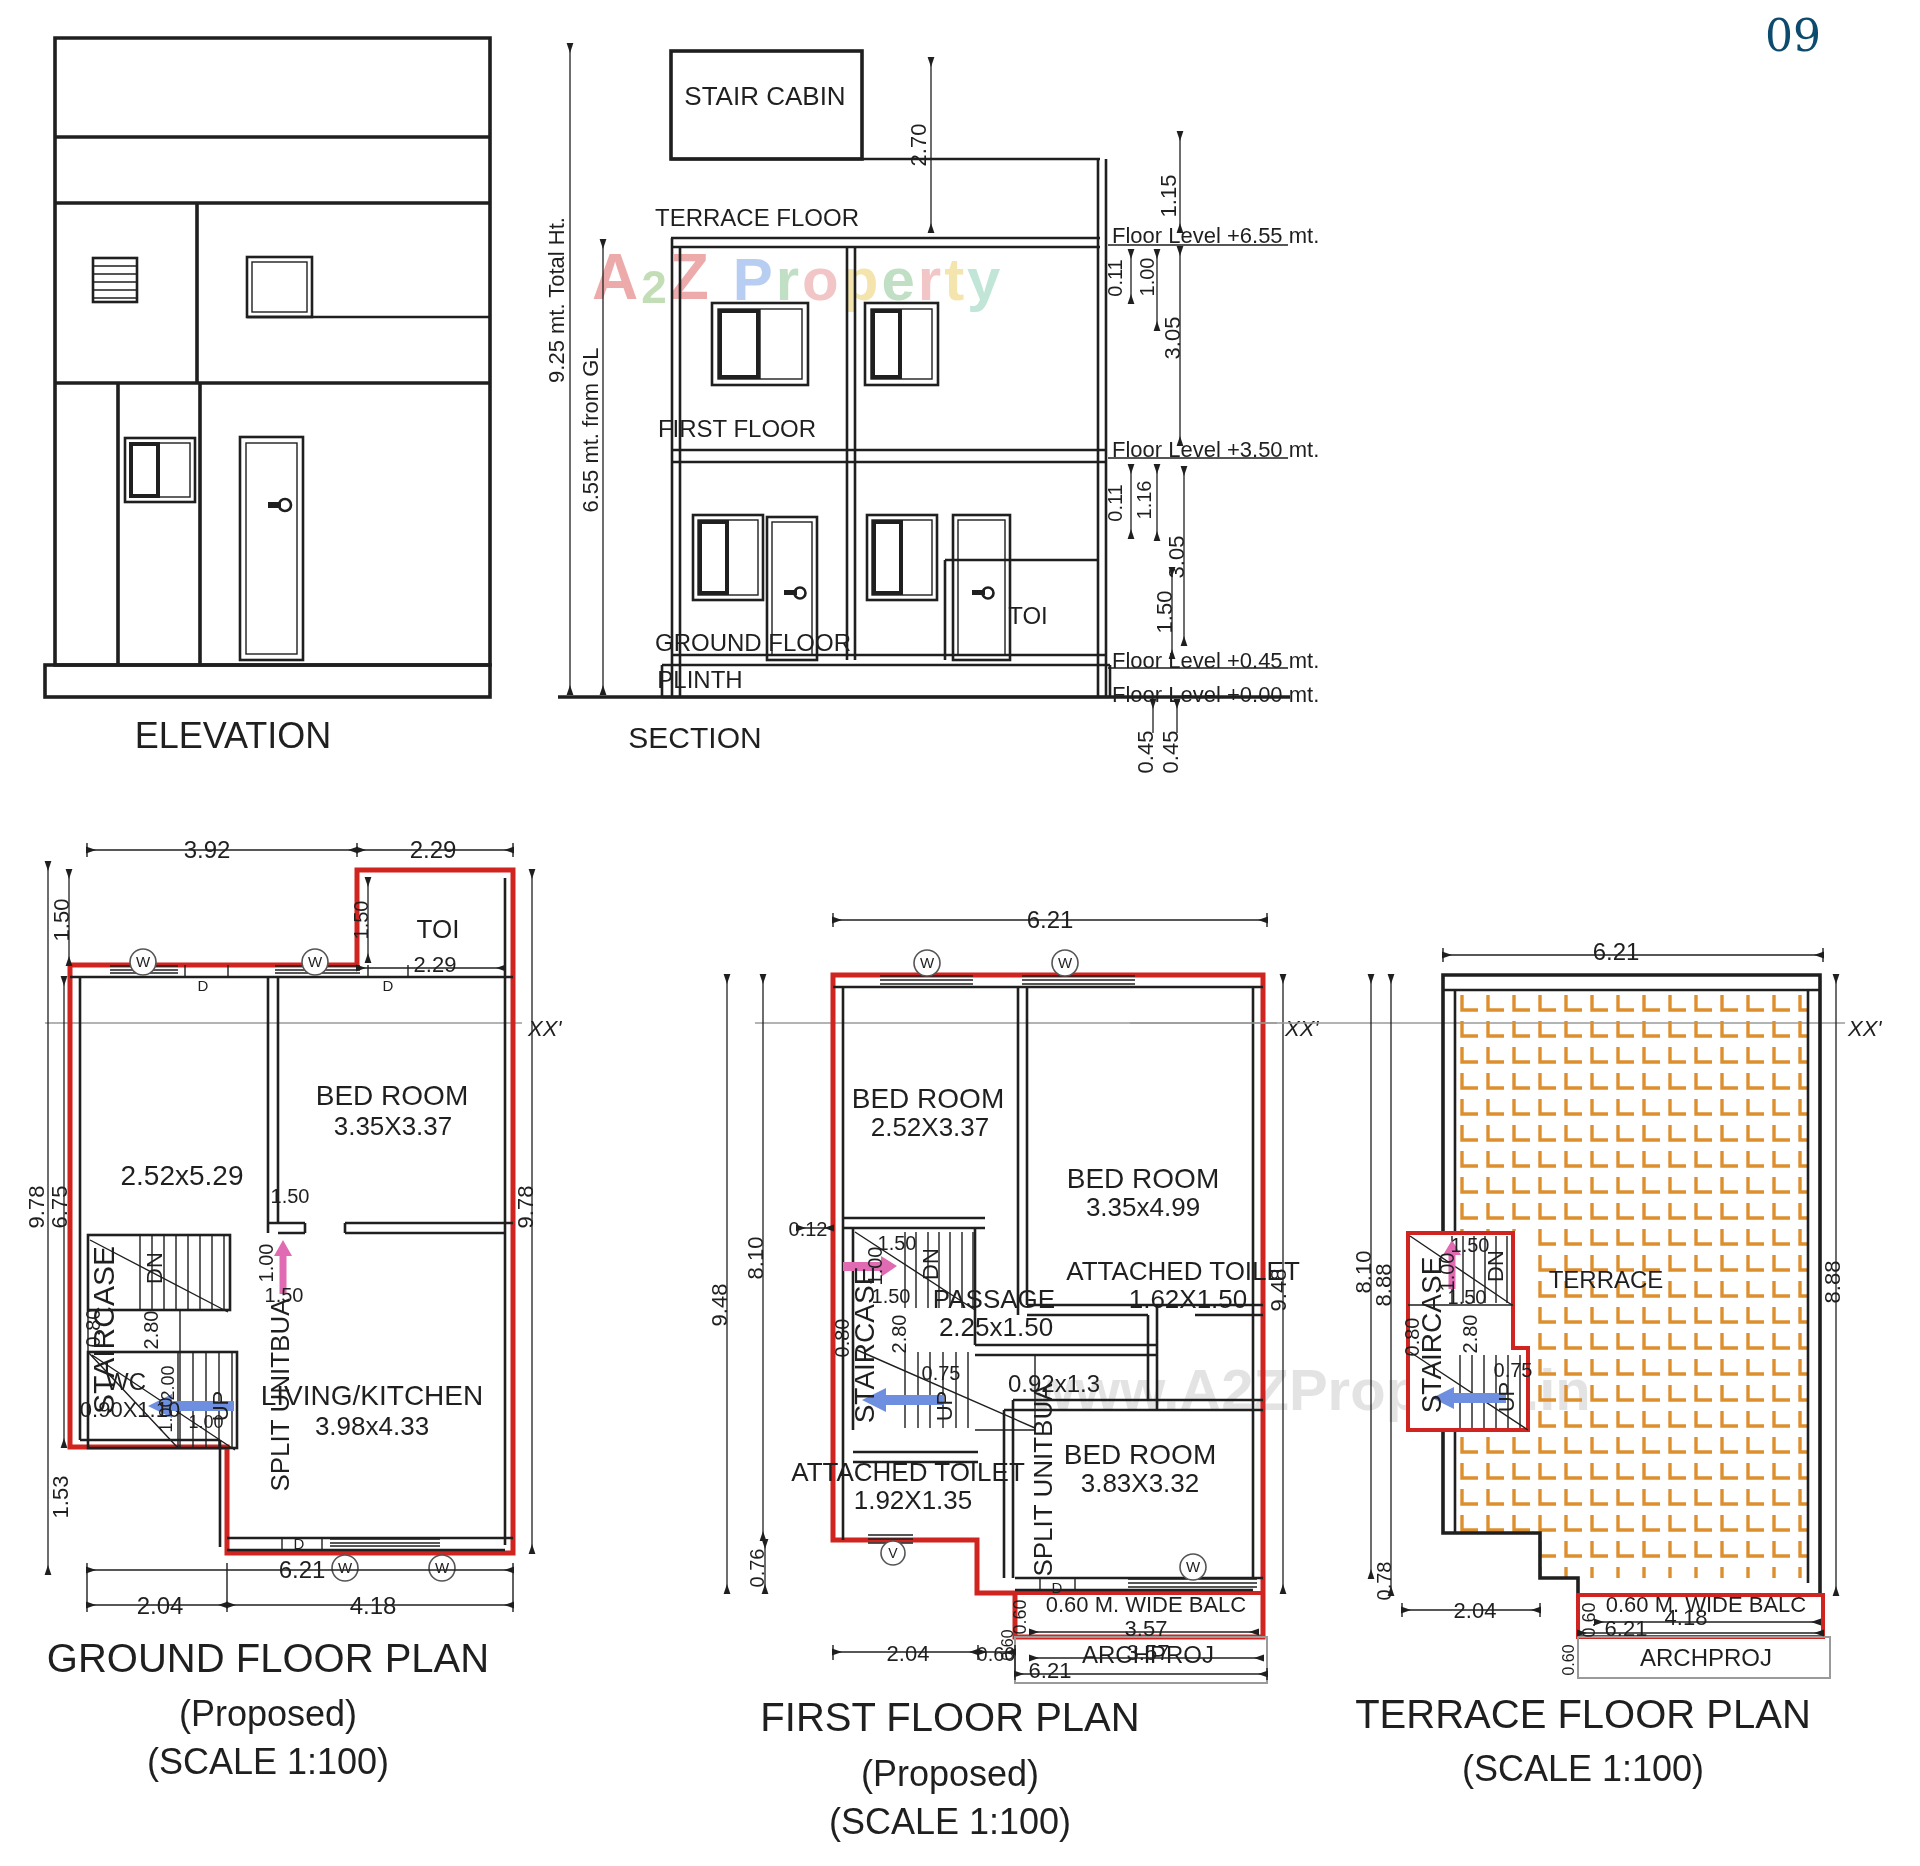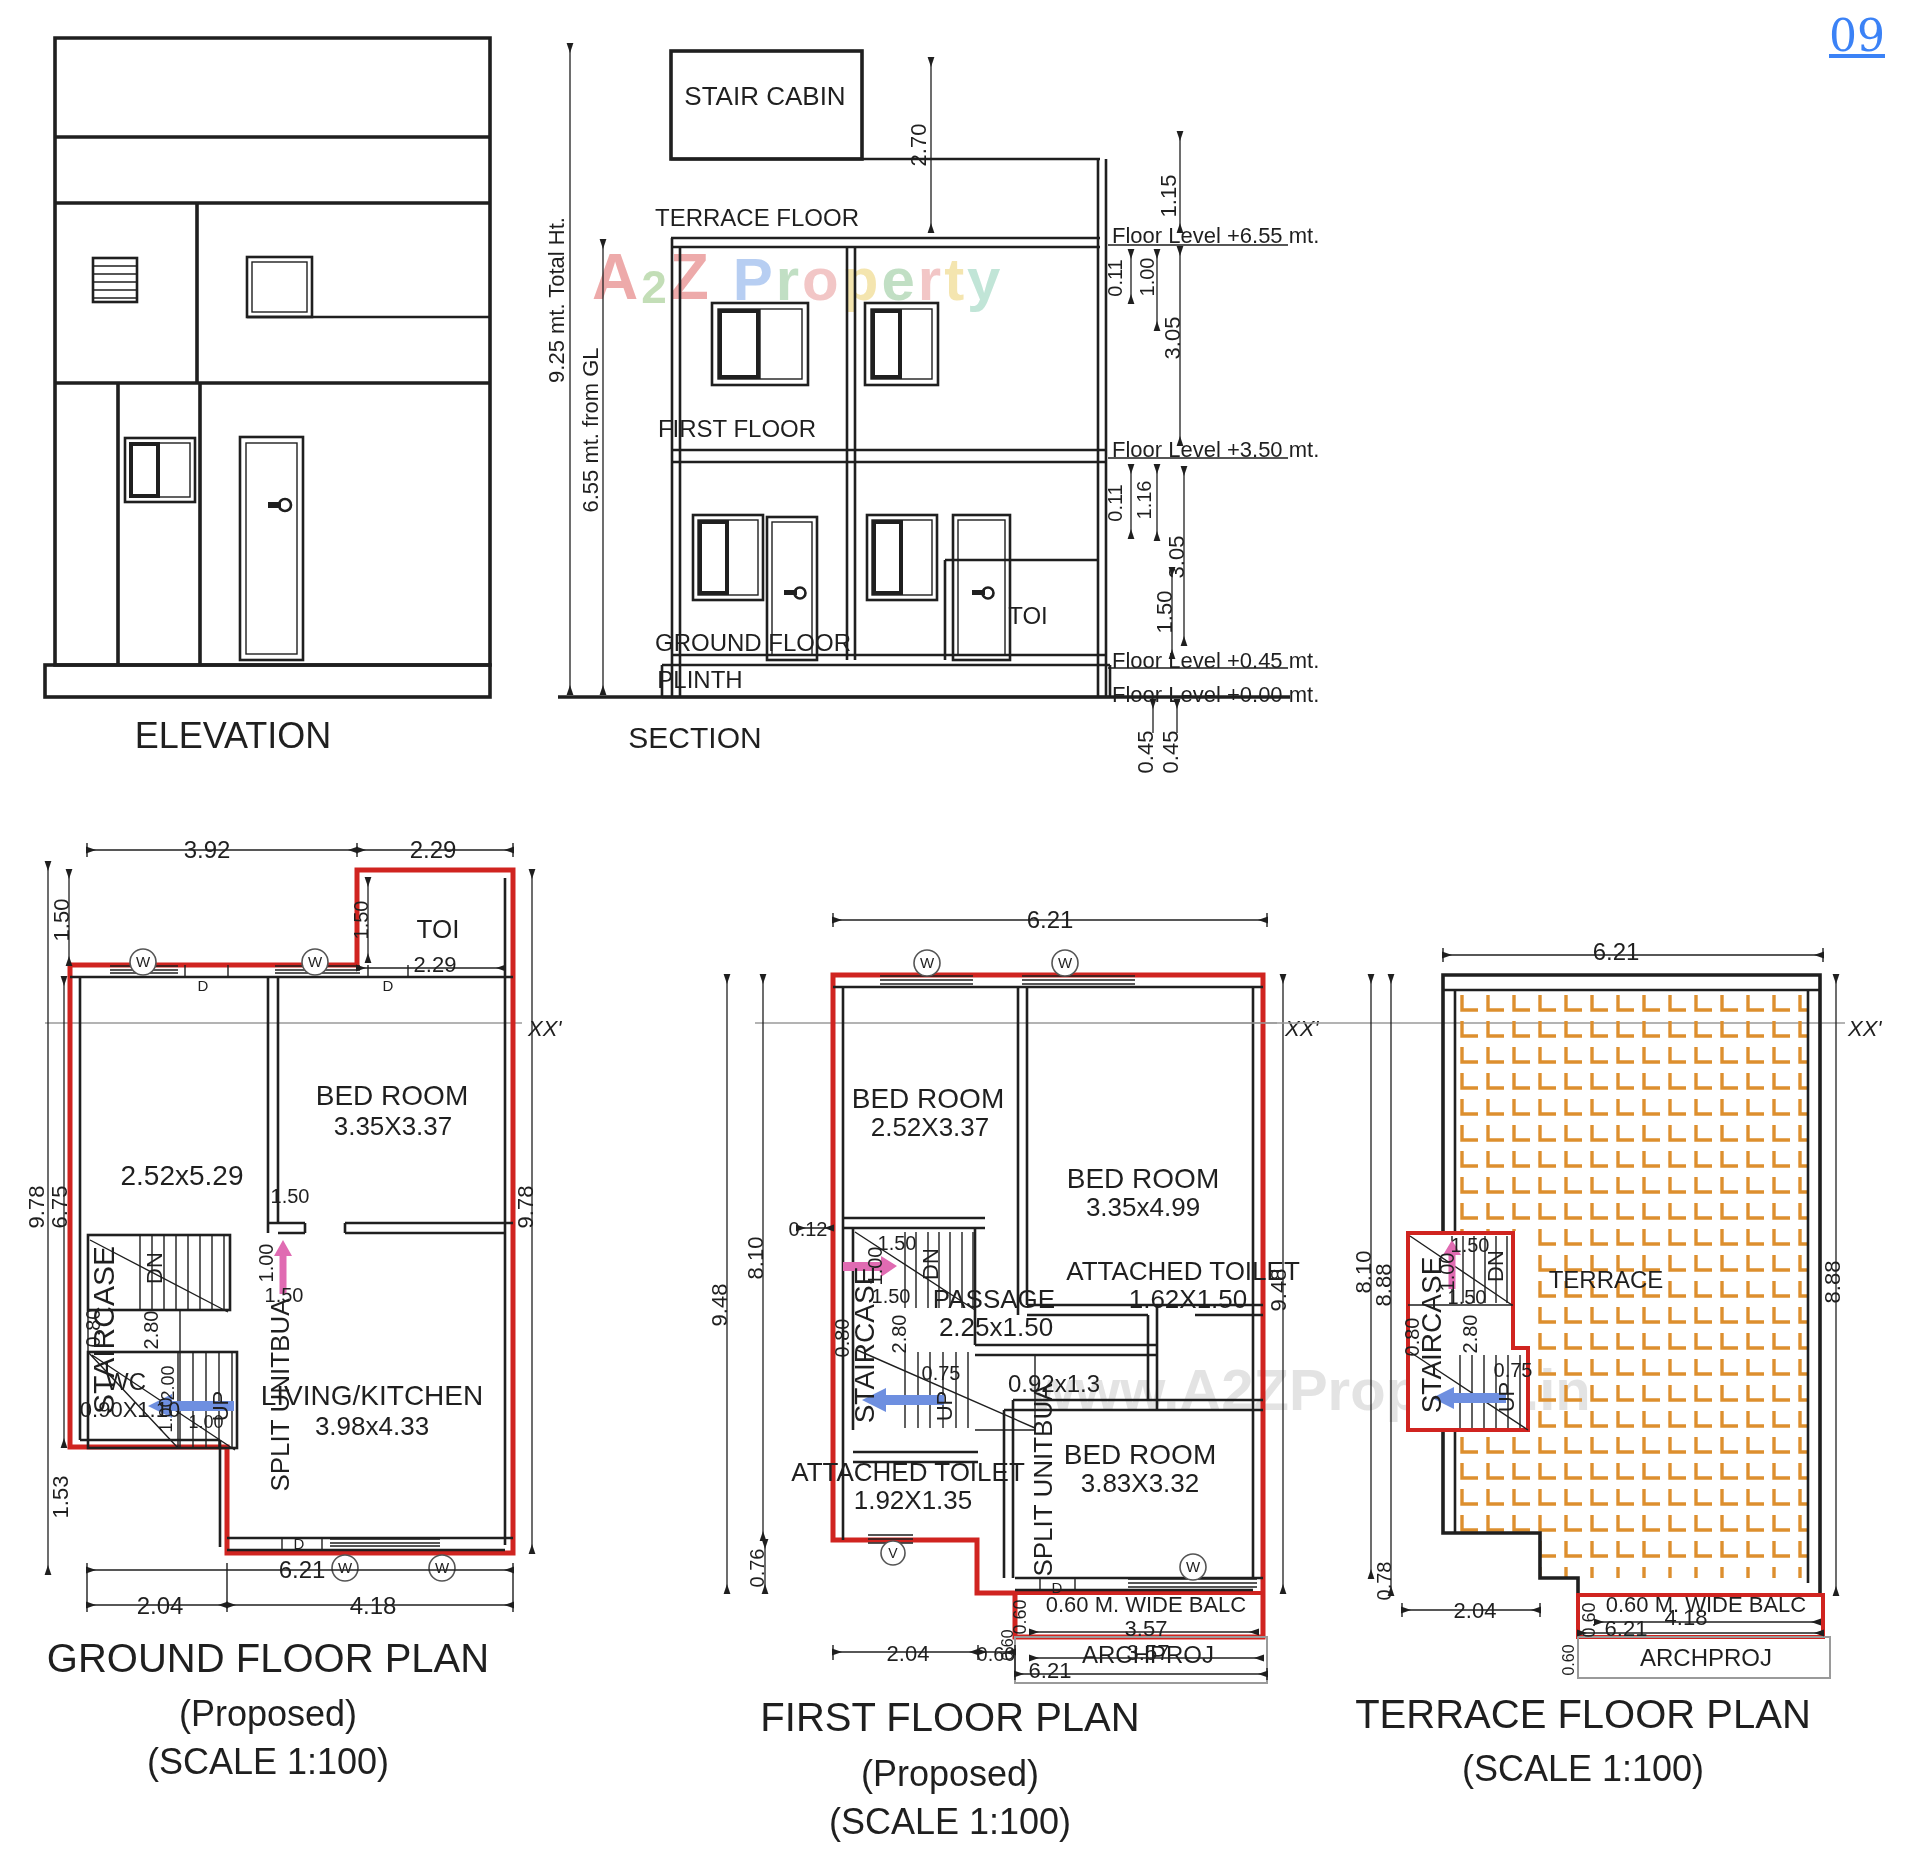--- a/index.html
+++ b/index.html
@@ -1,19 +1,19 @@
 <!DOCTYPE html>
 <html><head>
 <meta charset="utf-8">
 <style>
   html,body{margin:0;padding:0;background:#ffffff;}
   .canvas{position:relative;width:1920px;height:1866px;background:#fff;overflow:hidden;
           font-family:"Liberation Sans", sans-serif;}
-  .pageno{position:absolute;top:10px;left:1765px;width:120px;text-align:right;
-          font-family:"DejaVu Serif", serif;font-size:44px;color:#3b82f6;text-decoration:underline;}
+  .pageno{position:absolute;top:10px;left:1765px;width:120px;text-align:left;
+          font-family:"DejaVu Serif", serif;font-size:44px;color:#0c4a6e;}
   .wm-a2z{position:absolute;left:592px;top:240px;display:flex;align-items:flex-end;
           font-weight:bold;opacity:.55;letter-spacing:3px;pointer-events:none;}
   .wm-url{position:absolute;left:1030px;top:1356px;width:640px;font-size:58px;font-weight:bold;
           color:#cdcdcd;opacity:.55;pointer-events:none;white-space:nowrap;}
   svg{position:absolute;left:0;top:0;font-family:"Liberation Sans", sans-serif;}
   svg text{fill:#1f1f1f;}
   .w1{stroke:#1f1f1f;stroke-width:1.4;fill:none;}
   .w2{stroke:#1f1f1f;stroke-width:2.6;fill:none;}
   .w3{stroke:#1f1f1f;stroke-width:3.6;fill:none;}
   .dim{stroke:#1f1f1f;stroke-width:1.3;fill:none;}

